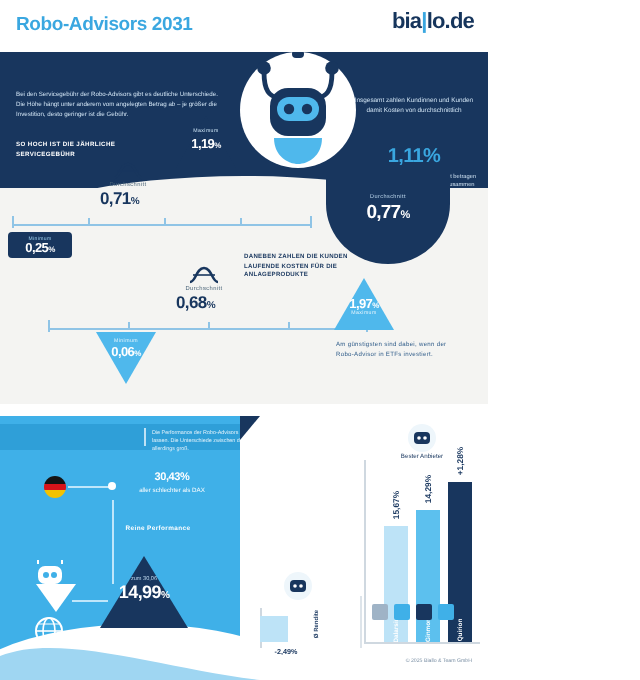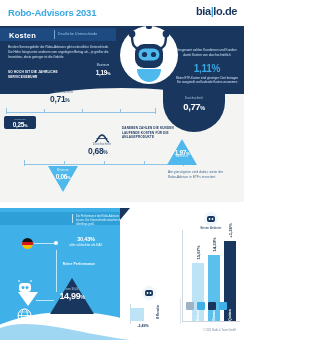--- a/index.html
+++ b/index.html
@@ -25,21 +25,21 @@
   .kos-para{position:absolute;left:8px;top:19px;width:102px;font-size:3.1px;line-height:1.55;color:#cfe2f2;}
   .kos-cap{position:absolute;left:8px;top:44px;width:60px;font-size:3.1px;line-height:1.5;font-weight:bold;color:#ffffff;letter-spacing:0.2px;}
 
   
   .robo{position:absolute;left:118px;top:-2px;width:62px;height:66px;}
   .robo-halo{position:absolute;left:2px;top:2px;width:58px;height:58px;border-radius:50%;background:#ffffff;}
 
   
   .rbox{position:absolute;left:174px;top:22px;width:66px;text-align:center;}
   .rbox .rt{font-size:3.2px;line-height:1.5;color:#cfe2f2;}
-  .rbox .rv{margin-top:5px;font-size:10px;font-weight:bold;color:#3aa7e0;letter-spacing:-0.3px;}
+  .rbox .rv{margin-top:15px;font-size:10px;font-weight:bold;color:#3aa7e0;letter-spacing:-0.3px;}
   .rbox .rn{margin-top:2px;font-size:2.9px;line-height:1.45;color:#cfe2f2;}
 
   
   .axis{position:absolute;height:0.8px;background:#8fc4e6;}
   .tick{position:absolute;width:0.8px;height:4px;background:#8fc4e6;}
   .tick.lg{height:6px;}
 
   .sqwig{position:absolute;width:16px;height:11px;}
 
   .dlabel{position:absolute;font-size:2.9px;color:#4a6478;letter-spacing:0.2px;text-align:center;}
@@ -119,25 +119,20 @@
 
   <div class="hdr">
     <div class="hdr-title">Robo-Advisors 2031</div>
     <div class="brand"><span>bia</span><i>|</i><span>lo.de</span></div>
   </div>
 
   <div class="kosten">
     <div class="kosten-bg-fade"></div>
     <div class="kosten-wave"></div>
 
-    <div class="kosten-hdrbar">
-      <div class="kt">Kosten</div>
-      <div class="vdiv"></div>
-      <div class="ksub">Deutliche Unterschiede</div>
-    </div>
 
     <div class="kos-para">Bei den Servicegebühr der Robo-Advisors gibt es deutliche Unterschiede. Die Höhe hängt unter anderem vom angelegten Betrag ab – je größer die Investition, desto geringer ist die Gebühr.</div>
     <div class="kos-cap">SO HOCH IST DIE JÄHRLICHE SERVICEGEBÜHR</div>
 
     <div class="robo">
       <div class="robo-halo"></div>
       <svg width="62" height="66" viewBox="0 0 62 66" style="position:absolute;left:0;top:0;">
         <circle cx="14" cy="10" r="3.4" fill="#18365e"></circle>
         <circle cx="48" cy="10" r="3.4" fill="#18365e"></circle>
         <path d="M14 12 C14 22, 17 24, 21 25" stroke="#18365e" stroke-width="2.4" fill="none"></path>

